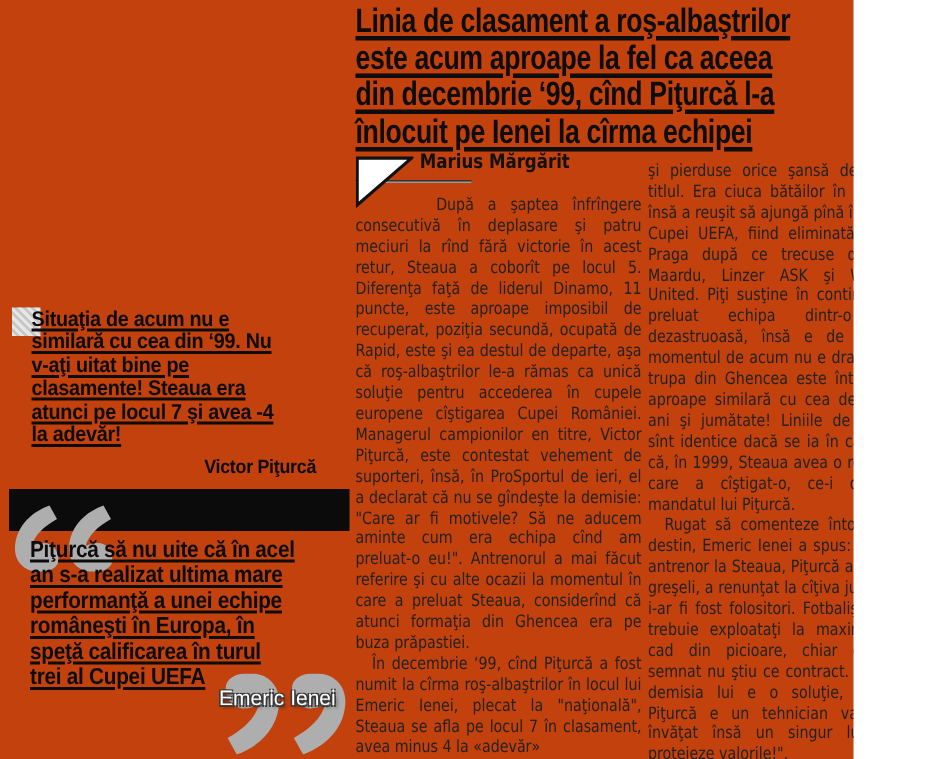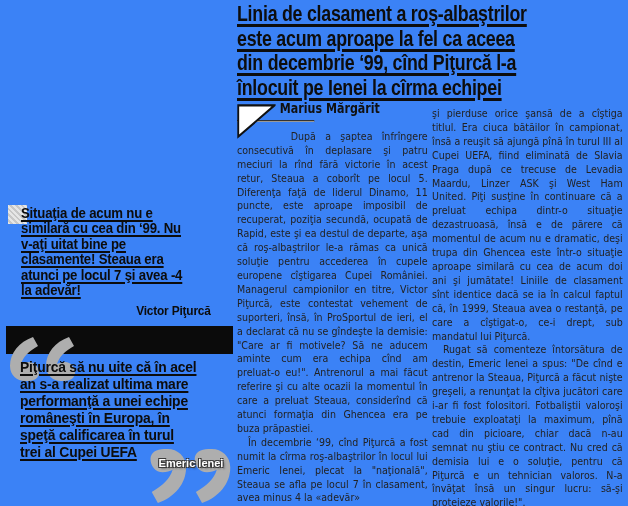--- a/index.html
+++ b/index.html
@@ -1,18 +1,18 @@
 <!DOCTYPE html>
 <html lang="ro"><head>
 <meta charset="utf-8">
 <style>
   * { margin:0; padding:0; box-sizing:border-box; }
   html,body { background:#ffffff; }
   body { width:628px; height:506px; font-family:"DejaVu Sans", sans-serif; color:#1c1c1c; }
-  .page { position:relative; width:628px; height:506px; overflow:hidden; background:#3b82f6; }
+  .page { position:relative; width:569px; height:506px; overflow:hidden; background:#c2410c; }
 
   
   .headline { position:absolute; left:237px; top:2px; width:442px;
     transform:scaleX(0.79); transform-origin:0 0;
     font-family:"Liberation Sans", sans-serif; font-weight:700;
     font-size:22.5px; line-height:24.6px; letter-spacing:-0.3px; color:#0d0d0d; }
   .headline .hl span { text-decoration:underline; text-decoration-thickness:2.5px; text-underline-offset:3px; }
 
   
   .col { position:absolute; width:227px; transform:scaleX(0.84); transform-origin:0 0;
@@ -47,22 +47,22 @@
 
   .quote-open { position:absolute; left:9px; top:333px; width:66px; height:52px; z-index:2; }
   .quote-close { position:absolute; left:149px; top:449px; width:84px; height:54px; z-index:2; }
 
   .q2 { position:absolute; left:20px; top:358px; width:240px;
     transform:scaleX(0.9); transform-origin:0 0; z-index:3;
     font-family:"Liberation Sans", sans-serif; font-weight:700;
     font-size:15.4px; line-height:17.1px; color:#0c0c0c; letter-spacing:-0.2px; }
 
   .q2-attr { position:absolute; left:146px; top:457px; width:90px; z-index:4;
-    text-align:center; font-family:"Liberation Sans", sans-serif;
-    font-weight:700; font-size:11px; color:#ffffff;
+    font-family:"Liberation Sans", sans-serif;
+    font-weight:400; font-size:14px; color:#ffffff;
     text-shadow:-1px -1px 0 #3a3a3a, 1px -1px 0 #3a3a3a, -1px 1px 0 #3a3a3a,
                 1px 1px 0 #3a3a3a, 2px 2px 2px rgba(0,0,0,.35); }
 </style>
 </head>
 <body>
 
 <div class="page">
 
   <div class="headline">
     <div class="hl"><span>Linia de clasament a roş-albaştrilor</span></div>

